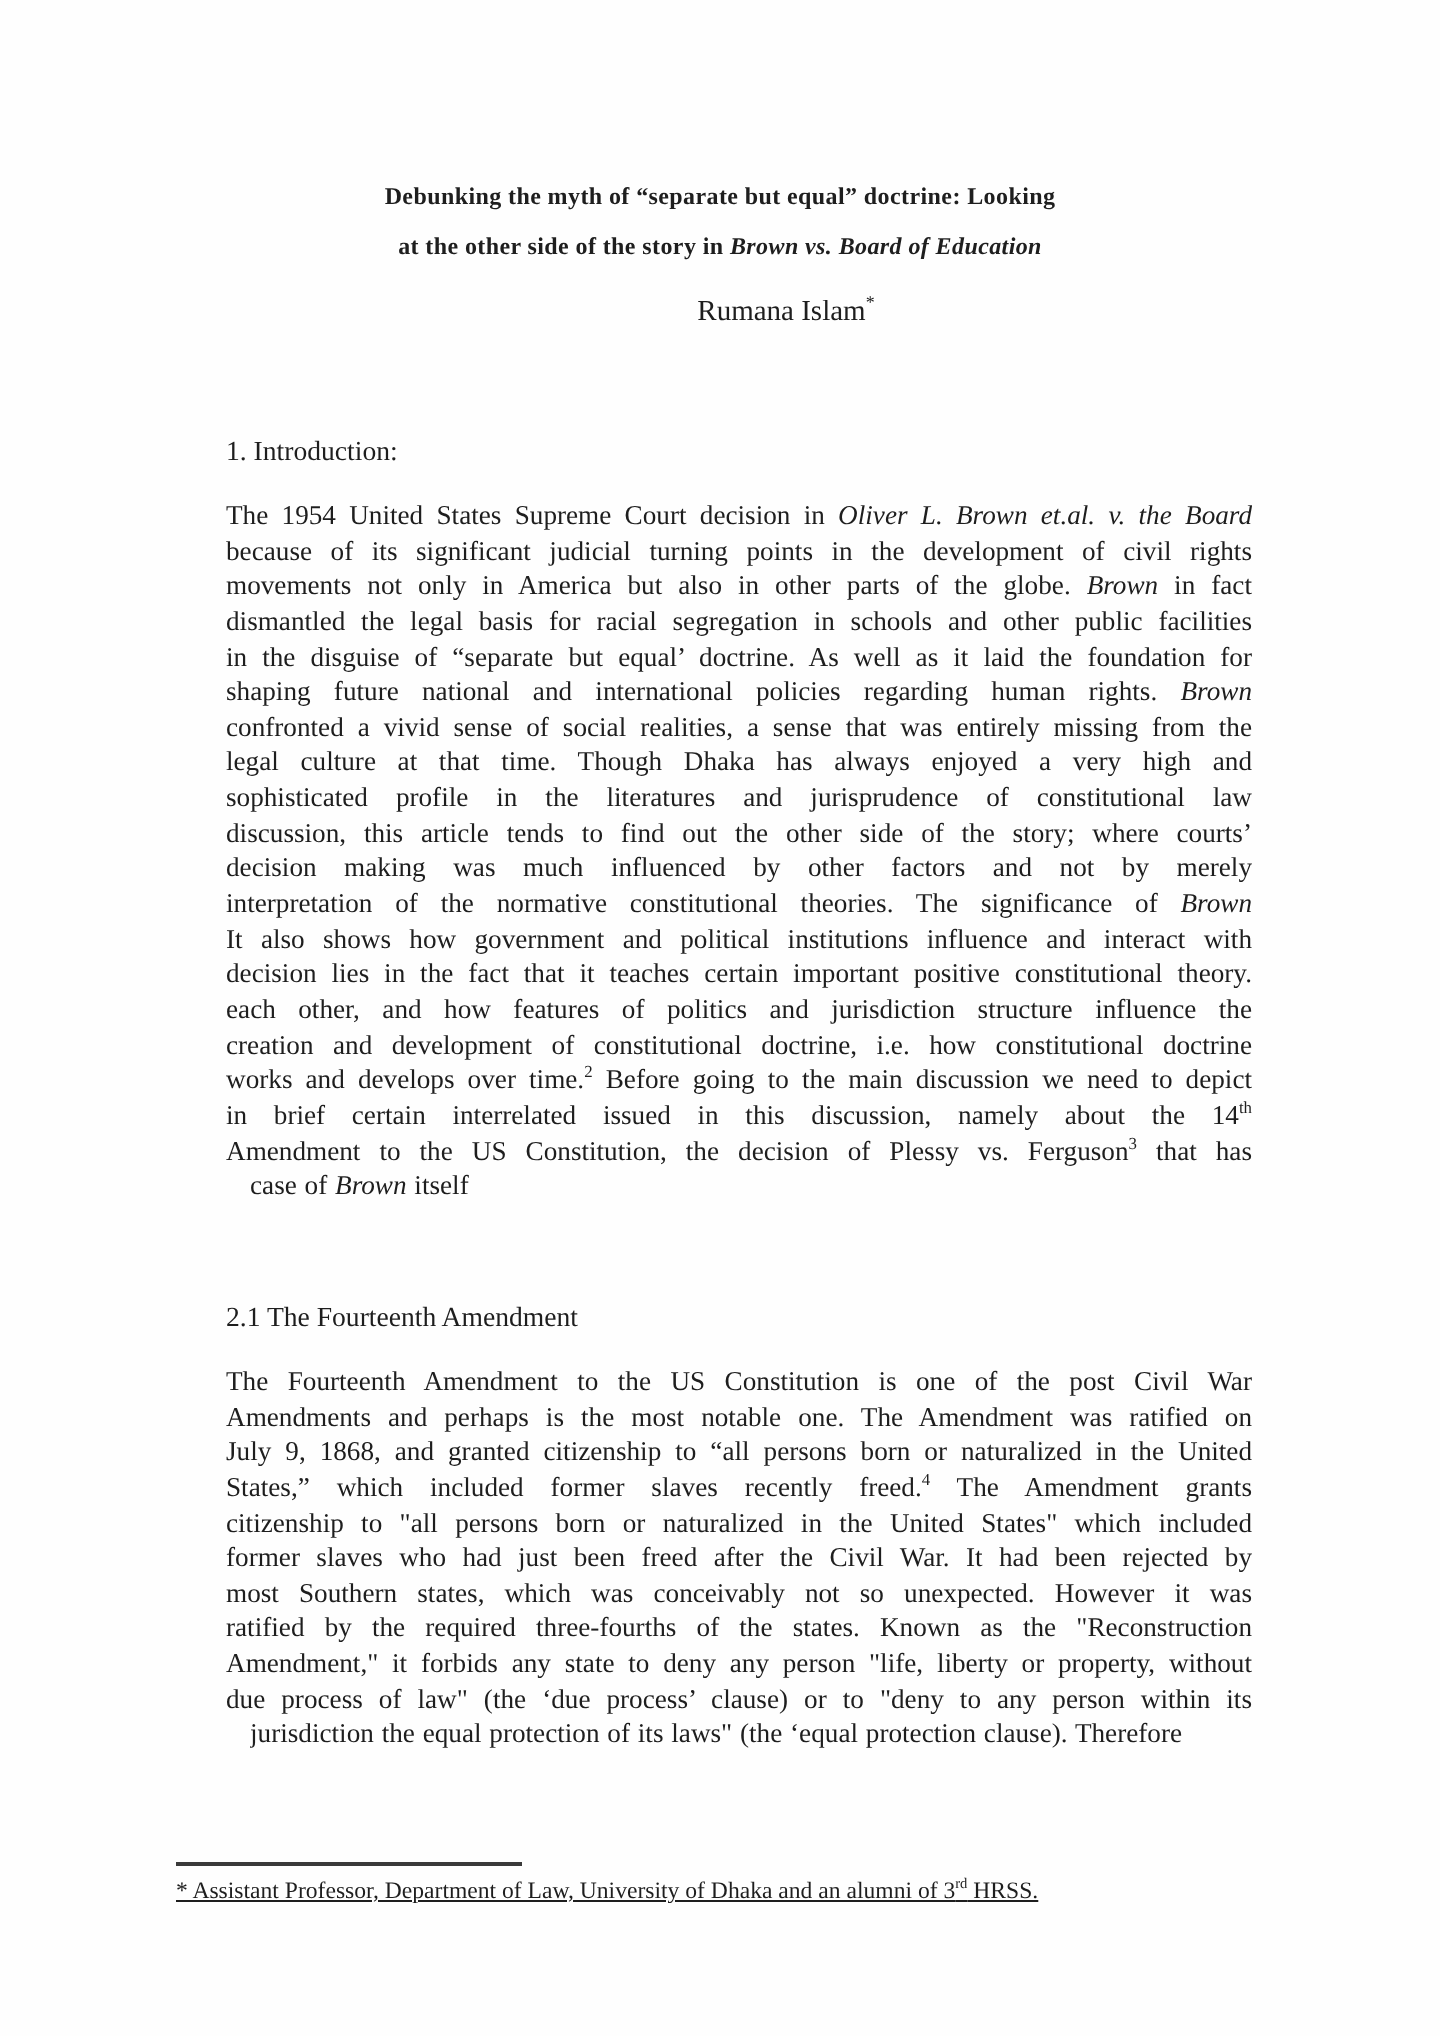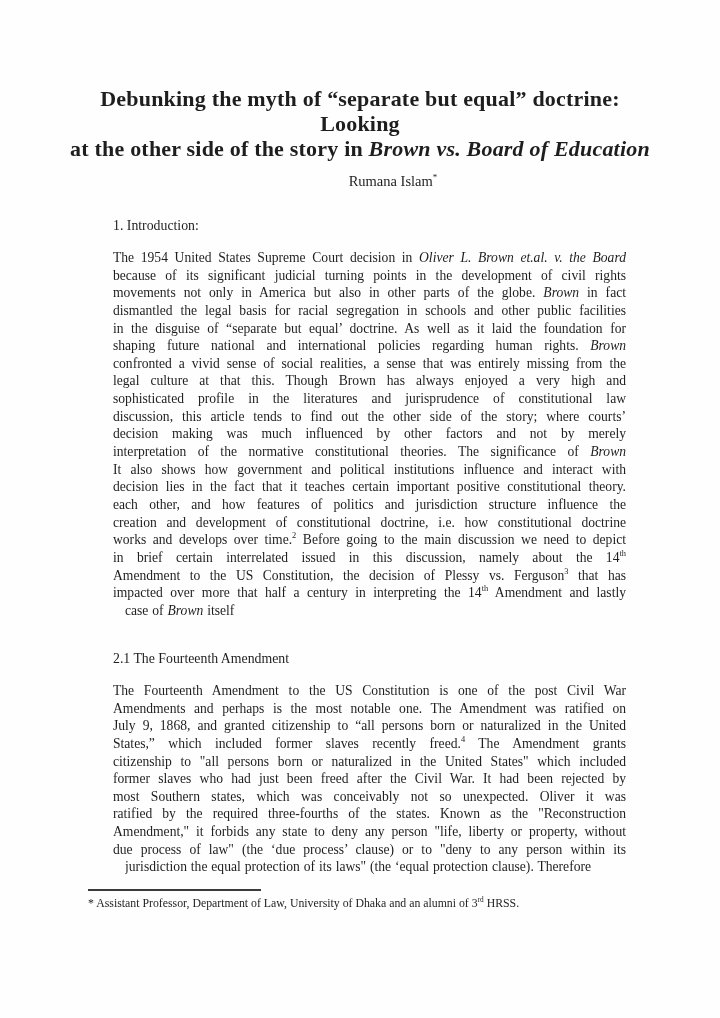--- a/index.html
+++ b/index.html
@@ -15,21 +15,21 @@
     overflow: hidden;
   }
   .title-block {
     position: absolute;
     top: 86px;
     left: 60px;
     right: 60px;
     text-align: center;
   }
   .title {
-    font-size: 22px;
+    font-size: 12px;
     font-weight: bold;
     line-height: 25px;
     letter-spacing: 0.2px;
   }
   .title .line { text-align: center; }
   .author {
     margin-top: 11px;
     padding-left: 66px;
     font-size: 14.5px;
     line-height: 18px;
@@ -61,22 +61,23 @@
   .body-par .line:last-child { text-align-last: left; margin-left: 12px; }
   sup {
     font-size: 0.62em;
     line-height: 0;
     vertical-align: super;
   }
   .isup { font-style: italic; }
   .footnote-block {
     position: absolute;
     left: 88px;
-    top: 889px;
+    top: 931px;
     width: 500px;
+    text-decoration: underline;
   }
   .fn-rule {
     width: 173px;
     height: 2px;
     background: #3a3a3a;
     margin-bottom: 5px;
   }
   .fn-text {
     font-size: 11.8px;
     line-height: 15px;
@@ -98,47 +99,46 @@
   <section class="sec sec-intro">
     <h2>1. Introduction:</h2>
     <div class="body-par">
         <div class="line"><span>The 1954 United States Supreme Court decision in </span><i>Oliver L. Brown et.al. v. the Board</i></div>
         <div class="line"><span>because of its significant judicial turning points in the development of civil rights</span></div>
         <div class="line"><span>movements not only in America but also in other parts of the globe. </span><i>Brown</i><span> in fact</span></div>
         <div class="line"><span>dismantled the legal basis for racial segregation in schools and other public facilities</span></div>
         <div class="line"><span>in the disguise of “separate but equal’ doctrine. As well as it laid the foundation for</span></div>
         <div class="line"><span>shaping future national and international policies regarding human rights. </span><i>Brown</i></div>
         <div class="line"><span>confronted a vivid sense of social realities, a sense that was entirely missing from the</span></div>
-        <div class="line"><span>legal culture at that this. Though Brown has always enjoyed a very high and</span></div>
+        <div class="line"><span>legal culture at that time. Though Dhaka has always enjoyed a very high and</span></div>
         <div class="line"><span>sophisticated profile in the literatures and jurisprudence of constitutional law</span></div>
         <div class="line"><span>discussion, this article tends to find out the other side of the story; where courts’</span></div>
         <div class="line"><span>decision making was much influenced by other factors and not by merely</span></div>
         <div class="line"><span>interpretation of the normative constitutional theories. The significance of </span><i>Brown</i></div>
         <div class="line"><span>It also shows how government and political institutions influence and interact with</span></div>
         <div class="line"><span>decision lies in the fact that it teaches certain important positive constitutional theory.</span></div>
         <div class="line"><span>each other, and how features of politics and jurisdiction structure influence the</span></div>
         <div class="line"><span>creation and development of constitutional doctrine, i.e. how constitutional doctrine</span></div>
         <div class="line"><span>works and develops over time.</span><sup>2</sup><span> Before going to the main discussion we need to depict</span></div>
         <div class="line"><span>in brief certain interrelated issued in this discussion, namely about the 14</span><sup>th</sup></div>
         <div class="line"><span>Amendment to the US Constitution, the decision of Plessy vs. Ferguson</span><sup>3</sup><span> that has</span></div>
-        <div class="line"><span>impacted over more that half a century in interpreting the 14</span><sup>th</sup><span> Amendment and lastly</span></div>
         <div class="line"><span>case of </span><i>Brown</i><span> itself</span></div>
       </div>
   </section>
 
   <section class="sec sec-amendment">
     <h2>2.1 The Fourteenth Amendment</h2>
     <div class="body-par">
         <div class="line"><span>The Fourteenth Amendment to the US Constitution is one of the post Civil War</span></div>
         <div class="line"><span>Amendments and perhaps is the most notable one. The Amendment was ratified on</span></div>
         <div class="line"><span>July 9, 1868, and granted citizenship to “all persons born or naturalized in the United</span></div>
         <div class="line"><span>States,” which included former slaves recently freed.</span><sup>4</sup><span> The Amendment grants</span></div>
         <div class="line"><span>citizenship to "all persons born or naturalized in the United States" which included</span></div>
         <div class="line"><span>former slaves who had just been freed after the Civil War. It had been rejected by</span></div>
-        <div class="line"><span>most Southern states, which was conceivably not so unexpected. Oliver it was</span></div>
+        <div class="line"><span>most Southern states, which was conceivably not so unexpected. However it was</span></div>
         <div class="line"><span>ratified by the required three-fourths of the states. Known as the "Reconstruction</span></div>
         <div class="line"><span>Amendment," it forbids any state to deny any person "life, liberty or property, without</span></div>
         <div class="line"><span>due process of law" (the ‘due process’ clause) or to "deny to any person within its</span></div>
         <div class="line"><span>jurisdiction the equal protection of its laws" (the ‘equal protection clause). Therefore</span></div>
       </div>
   </section>
 
   <footer class="footnote-block">
     <div class="fn-rule"></div>
     <div class="fn-text"><span>* Assistant Professor, Department of Law, University of Dhaka and an alumni of 3</span><sup>rd</sup><span> HRSS.</span></div>

